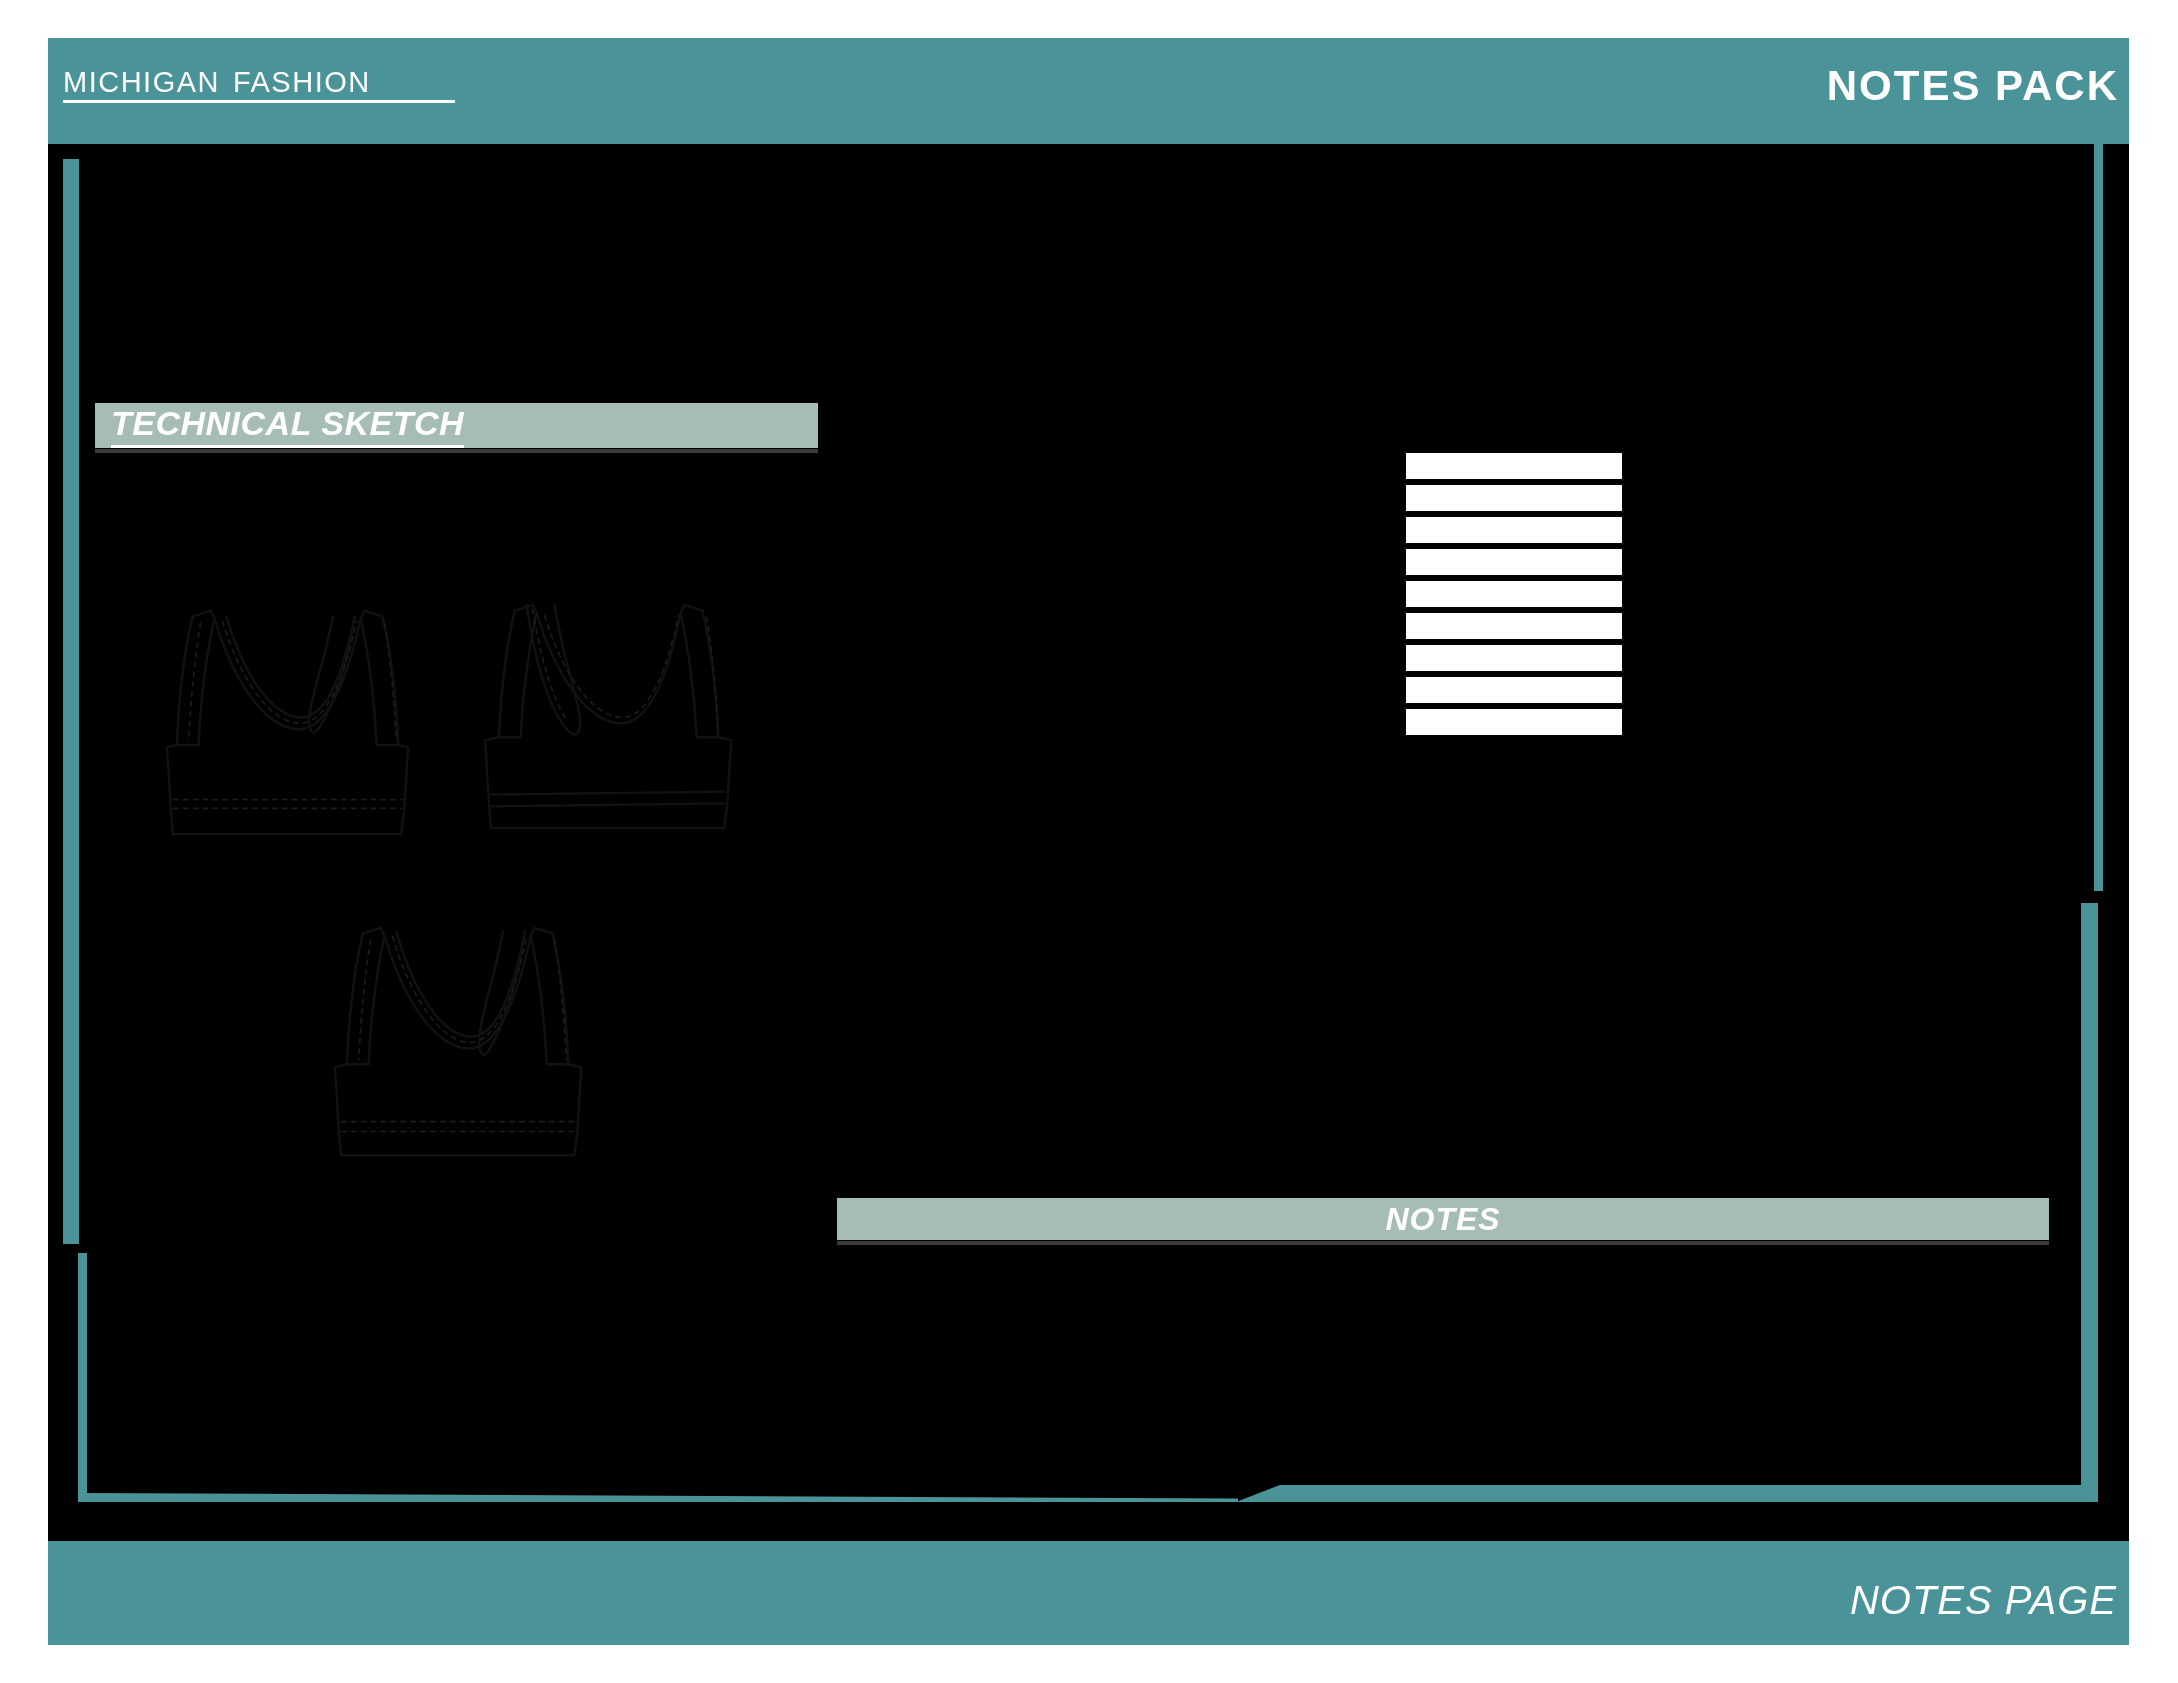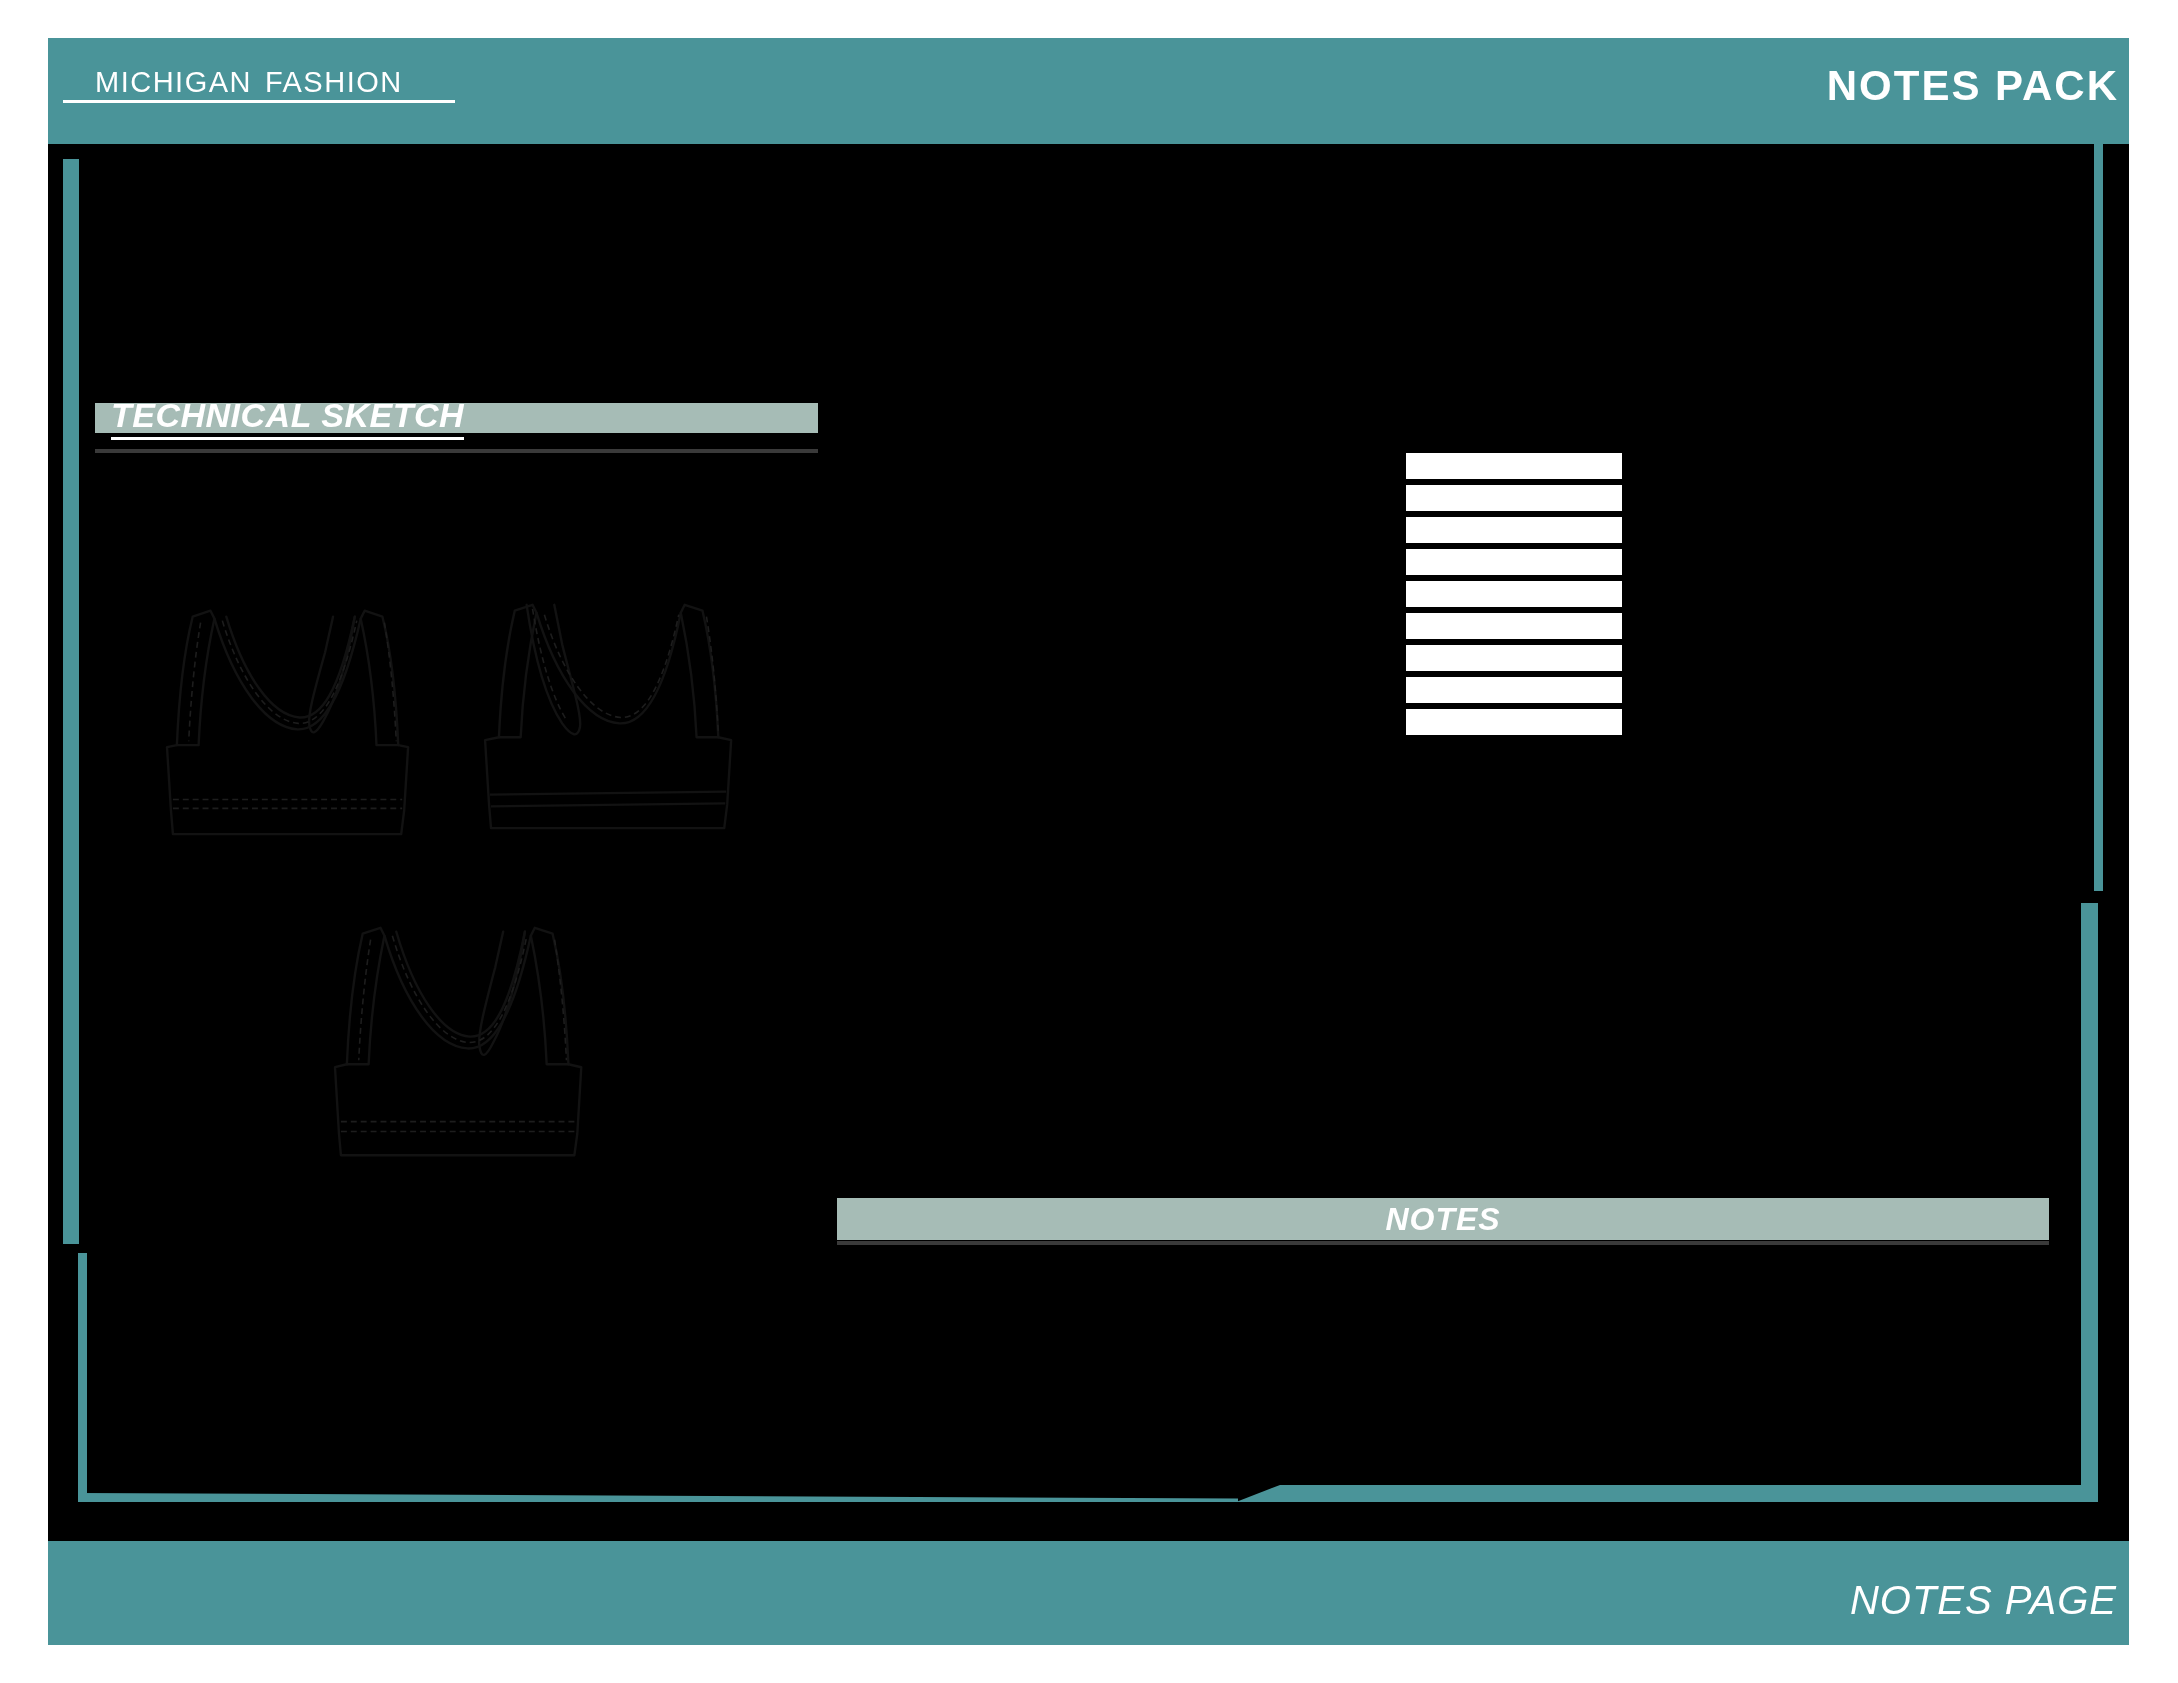--- a/index.html
+++ b/index.html
@@ -35,21 +35,20 @@
   }
   .logo-line1 {
     font-family: "Liberation Sans", sans-serif;
     font-weight: 400;
     font-size: 41px;
     letter-spacing: 1.5px;
     line-height: 42px;
     white-space: nowrap;
     font-variant: small-caps;
     text-transform: lowercase;
-    margin-left: 32px;
   }
   .logo-rule {
     width: 392px;
     height: 3px;
     background: #ffffff;
     margin-top: 1px;
     margin-bottom: 2px;
   }
   .logo-line2 {
     font-family: "Liberation Sans", sans-serif;
@@ -110,21 +109,21 @@
     box-sizing: border-box;
   }
   .banner-underline {
     position: absolute;
     background: #3a3a3a;
   }
   .banner-tech {
     left: 95px;
     top: 403px;
     width: 723px;
-    height: 30px;
+    height: 45px;
     padding-left: 16px;
     font-size: 34px;
     letter-spacing: 0.5px;
   }
   .banner-tech span {
     border-bottom: 3px solid #ffffff;
     padding-bottom: 2px;
   }
   .banner-tech-rule {
     left: 95px; top: 449px; width: 723px; height: 4px;

